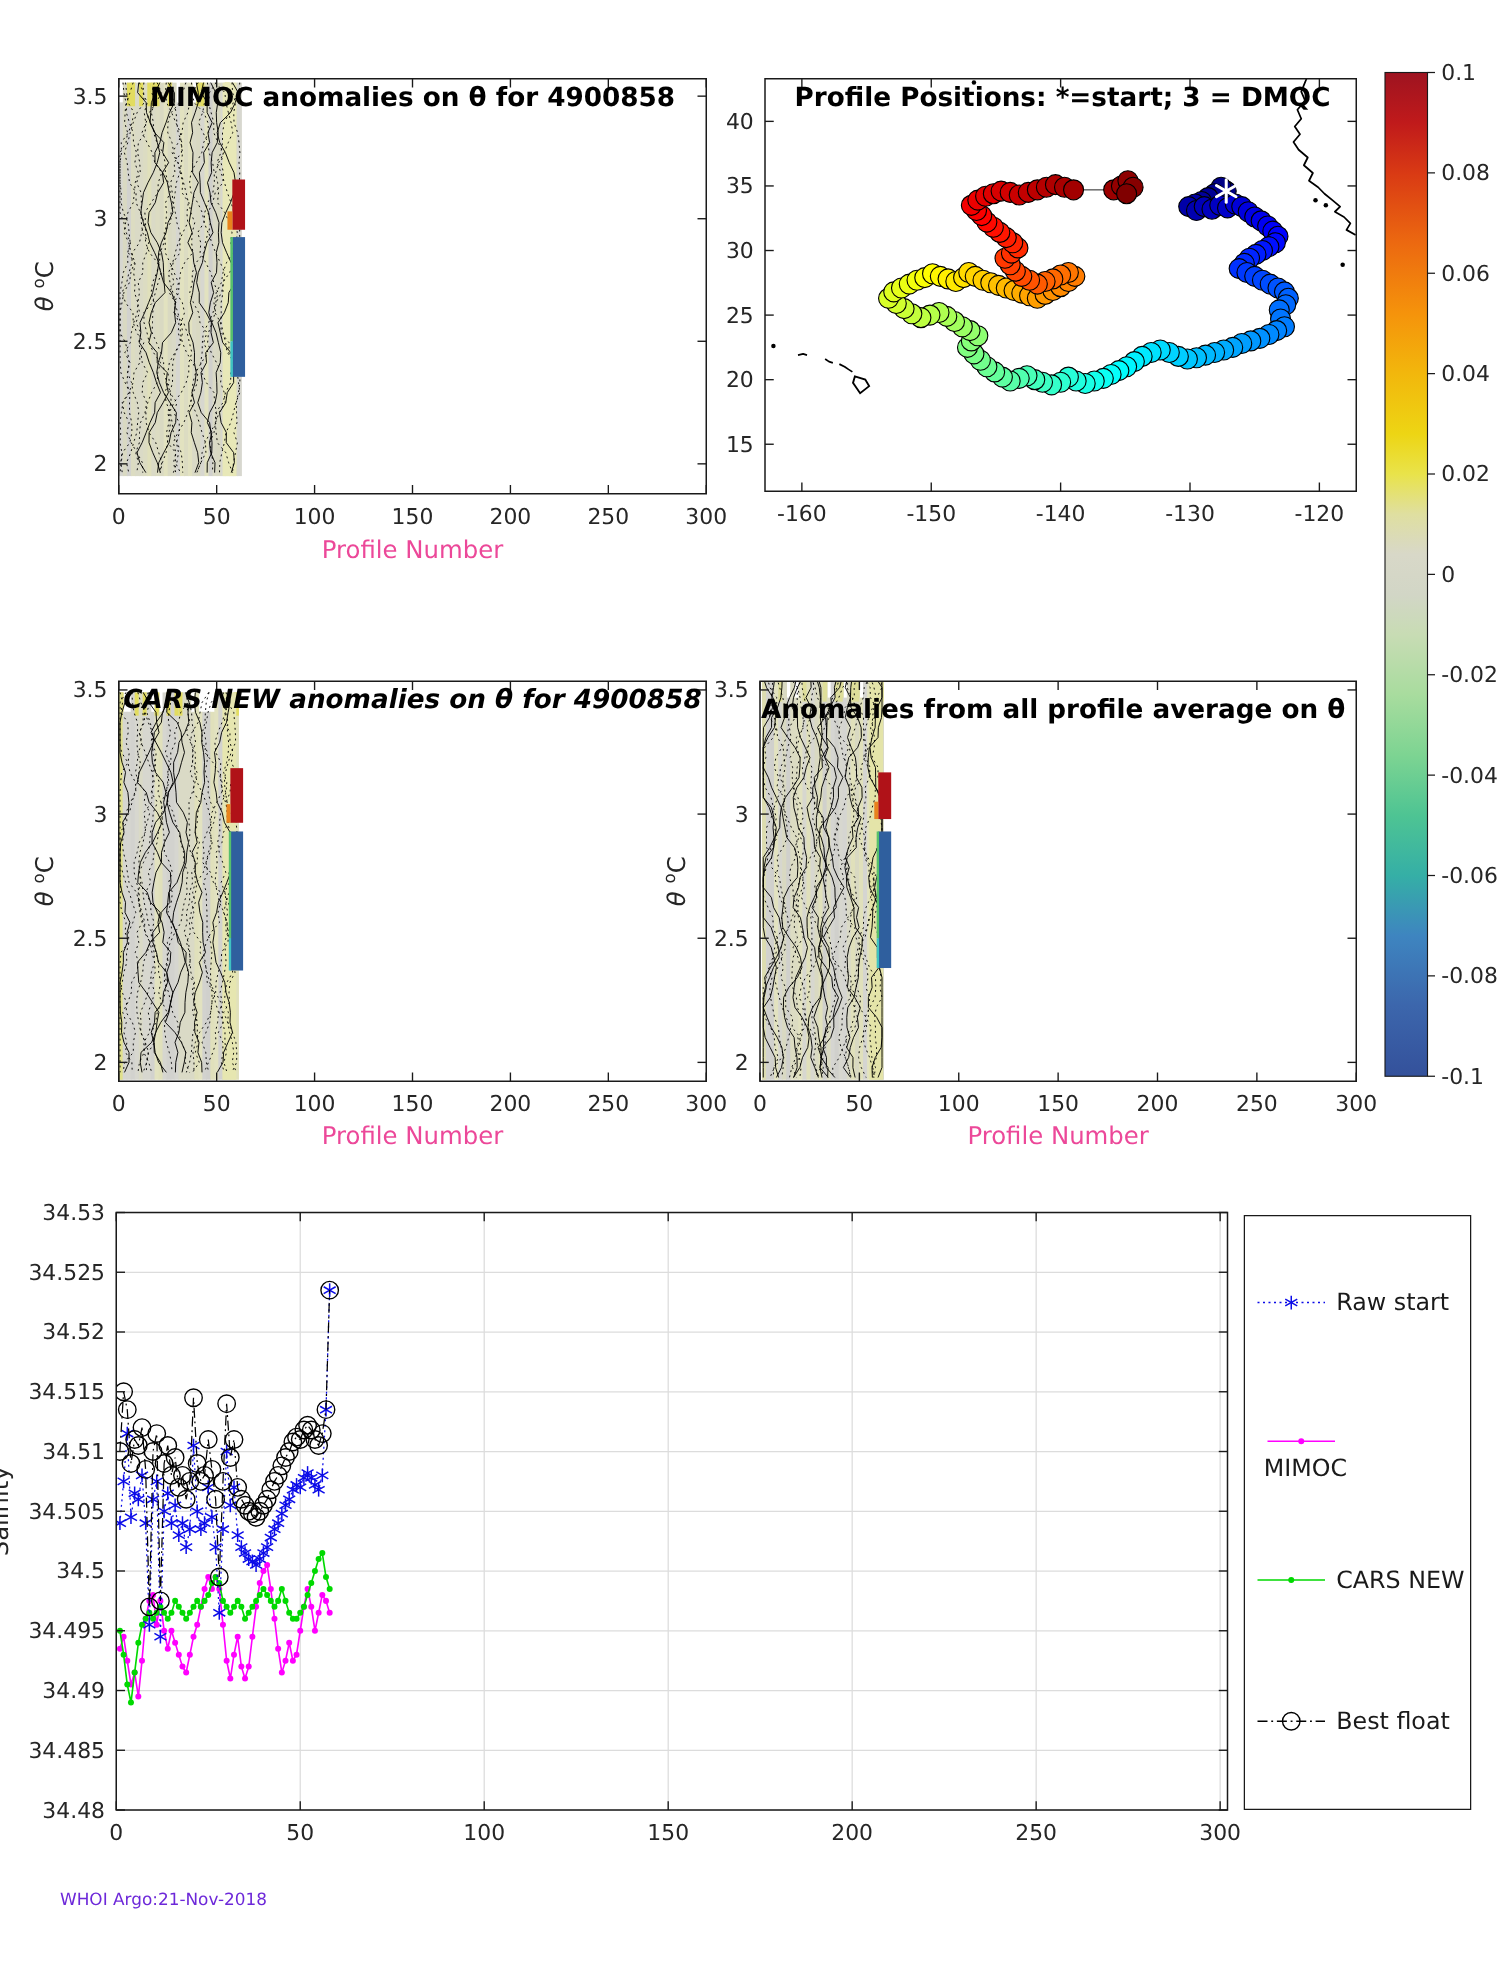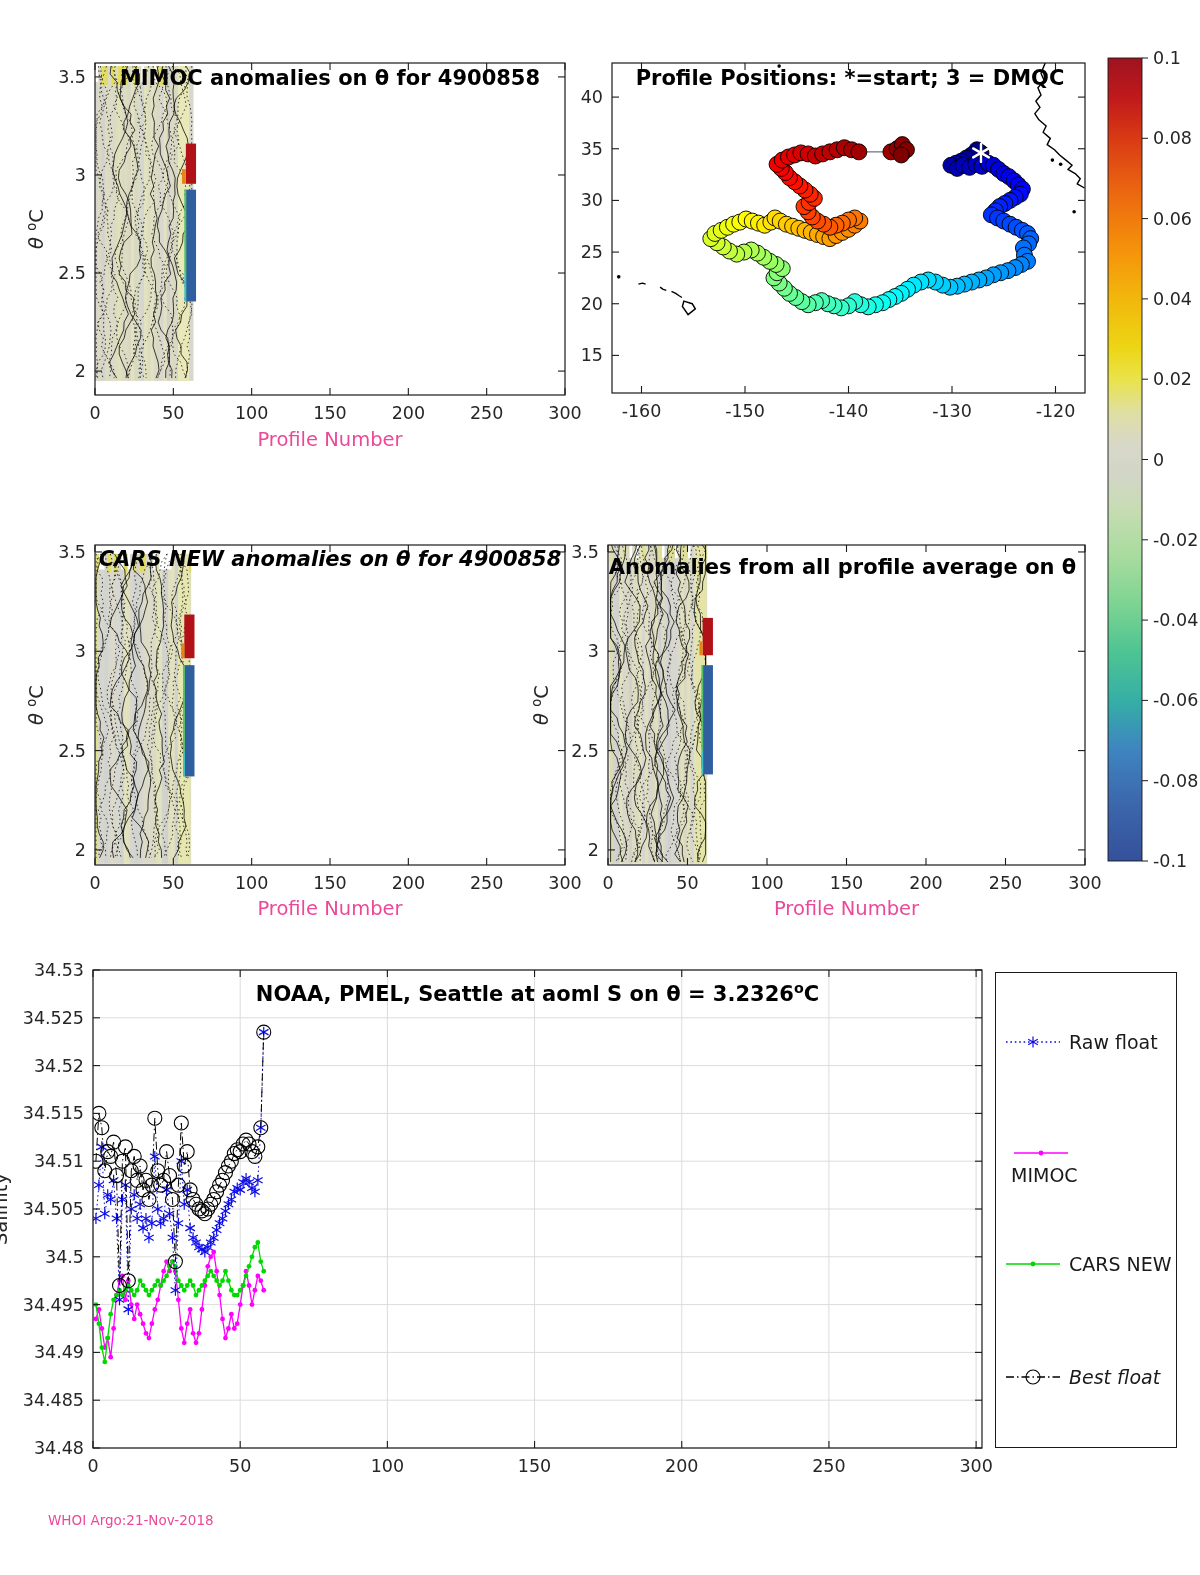--- a/index.html
+++ b/index.html
@@ -9,21 +9,21 @@
   .ttl{position:absolute;text-align:center;font-weight:bold;font-size:21px;color:#000;white-space:nowrap;margin-top:39px;}
   .alab{position:absolute;text-align:center;font-size:19.5px;color:#ec4899;}
   .vlab{position:absolute;white-space:nowrap;font-size:19.5px;color:#262626;
         transform:translate(-50%,-50%) rotate(-90deg);}
   .vlab .th{font-style:italic;}
   sup{font-size:68%;}
   #legend{position:absolute;left:995px;top:972px;width:182px;height:476px;
           border:1.3px solid #1a1a1a;background:#fff;box-sizing:border-box;}
   .litem{position:absolute;left:8px;display:flex;align-items:center;}
   .litem .lbl{font-size:19px;color:#1a1a1a;margin-left:7px;white-space:nowrap;}
-  #footer{position:absolute;left:48px;top:1512px;font-size:13.5px;color:#ec4899;}
+  #footer{position:absolute;left:48px;top:1512px;font-size:13.5px;color:#6d28d9;}
 </style>
 </head>
 <body>
 
 <div id="fig">
   <svg id="cv" width="1200" height="1575">
       <defs>
         <clipPath id="clip_mimoc_anom">
           <rect x="95" y="63" width="470" height="332"></rect>
         </clipPath>
@@ -1037,56 +1037,55 @@
       <line x1="1142" y1="780.6999999999999" x2="1148" y2="780.6999999999999" stroke="#1a1a1a" stroke-width="1"></line>
       <text x="1153" y="786.6999999999999" text-anchor="start" font-family="DejaVu Sans, sans-serif" font-size="17.5" fill="#262626">-0.08</text>
       <line x1="1142" y1="861" x2="1148" y2="861" stroke="#1a1a1a" stroke-width="1"></line>
       <text x="1153" y="867" text-anchor="start" font-family="DejaVu Sans, sans-serif" font-size="17.5" fill="#262626">-0.1</text>
     </svg>
 
   <div class="ttl" style="left:55px;top:27px;width:550px;">MIMOC anomalies on θ  for 4900858</div>
   <div class="ttl" style="left:585px;top:27px;width:530px;">Profile Positions: *=start; 3 = DMQC</div>
   <div class="ttl" style="left:50px;top:508px;width:560px;font-style:italic;">CARS NEW anomalies on θ for 4900858</div>
   <div class="ttl" style="left:570px;top:516px;width:545px;">Anomalies from all profile average on θ</div>
-  <div class="ttl" style="left:95px;top:941px;width:885px;"><span>NOAA, PMEL, Seattle at aoml S on θ = 3.2326</span><sup>o</sup><span>C</span></div>
 
   <div class="alab" style="left:95px;top:428px;width:470px;">Profile Number</div>
   <div class="alab" style="left:95px;top:897px;width:470px;">Profile Number</div>
   <div class="alab" style="left:608px;top:897px;width:477px;">Profile Number</div>
 
   <div class="vlab" style="left:36px;top:229px;"><span class="th">θ</span>&nbsp;<sup>o</sup><span>C</span></div>
   <div class="vlab" style="left:36px;top:705px;"><span class="th">θ</span>&nbsp;<sup>o</sup><span>C</span></div>
   <div class="vlab" style="left:541px;top:705px;"><span class="th">θ</span>&nbsp;<sup>o</sup><span>C</span></div>
   <div class="vlab" style="left:0px;top:1209px;">Salinity</div>
 
   <div id="legend">
     <div class="litem" style="top:58px;">
       <svg class="smp" width="58" height="22">
           <line x1="2" y1="11" x2="56" y2="11" stroke="#0b0be8" stroke-width="1.3" stroke-dasharray="1.6,2.8"></line>
           <line x1="29" y1="16.5" x2="29" y2="5.5" stroke="#0b0be8" stroke-width="1.2"></line>
           <line x1="24.215" y1="13.75" x2="33.785" y2="8.25" stroke="#0b0be8" stroke-width="1.2"></line>
           <line x1="24.215" y1="8.25" x2="33.785" y2="13.75" stroke="#0b0be8" stroke-width="1.2"></line>
         </svg>
-      <span class="lbl">Raw float</span>
+      <span class="lbl">Raw start</span>
     </div>
     <div class="litem" style="top:169px;flex-direction:column;">
       <svg class="smp" width="58" height="22">
           <line x1="2" y1="11" x2="56" y2="11" stroke="#ff00ff" stroke-width="1.3"></line>
           <circle cx="29" cy="11" r="2.4" fill="#ff00ff"></circle>
         </svg>
       <span class="lbl">MIMOC</span>
     </div>
     <div class="litem" style="top:280px;">
       <svg class="smp" width="58" height="22">
           <line x1="2" y1="11" x2="56" y2="11" stroke="#00d900" stroke-width="1.3"></line>
           <circle cx="29" cy="11" r="2.4" fill="#00d900"></circle>
         </svg>
       <span class="lbl">CARS NEW</span>
     </div>
-    <div class="litem" style="top:393px;font-style:italic;">
+    <div class="litem" style="top:393px;">
       <svg class="smp" width="58" height="22">
           <line x1="2" y1="11" x2="56" y2="11" stroke="#000000" stroke-width="1.3" stroke-dasharray="8,3,1.5,3"></line>
           <circle cx="29" cy="11" r="7" fill="none" stroke="#000000" stroke-width="1.1"></circle>
         </svg>
       <span class="lbl">Best float</span>
     </div>
   </div>
 
   <div id="footer">WHOI Argo:21-Nov-2018</div>
 </div>

